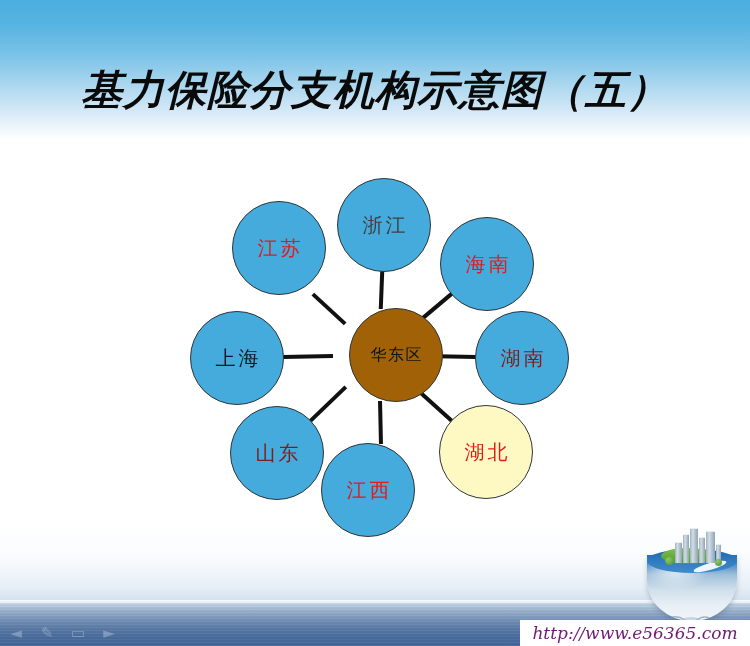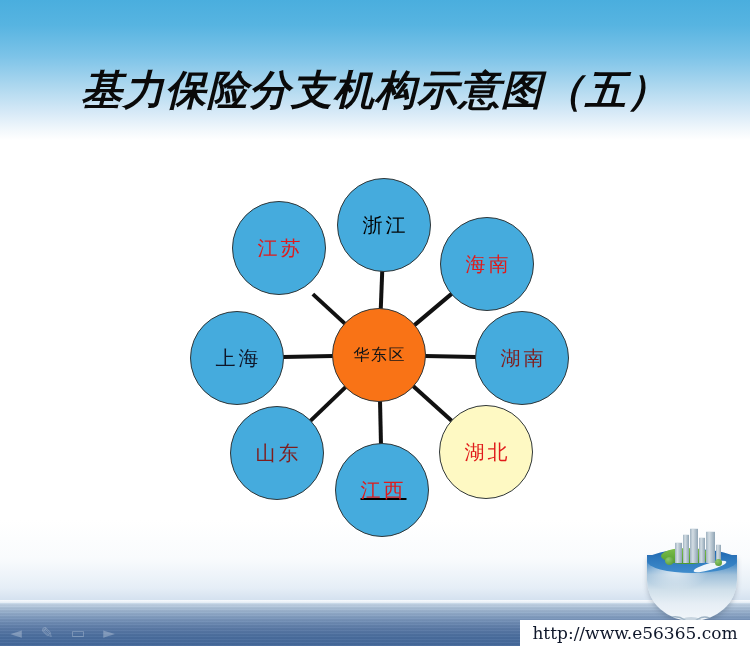--- a/index.html
+++ b/index.html
@@ -197,22 +197,23 @@
     left: 520px; top: 620px;
     width: 230px; height: 26px;
     background: #ffffff;
     display: flex;
     align-items: center;
     justify-content: center;
   }
   #url-text {
     font-family: "DejaVu Serif", "Liberation Serif", serif;
     font-size: 17px;
-    color: #0f172a;
+    color: #701a75;
     white-space: nowrap;
+    font-style: italic;
   }
 
   
   #controls {
     position: absolute;
     left: 7px; top: 623px;
     width: 112px; height: 20px;
     display: flex;
     align-items: center;
     gap: 13px;
@@ -246,44 +247,44 @@
           <line x1="424.989880595798" y1="355.9648226698419" x2="476.010119404202" y2="357.0351773301581" stroke="#111111"></line>
           <line x1="413.08044664345516" y1="385.89535817210424" x2="451.91955335654484" y2="421.10464182789576" stroke="#111111"></line>
           <line x1="380.02196991511676" y1="400.9886461802541" x2="380.97803008488324" y2="444.0113538197459" stroke="#111111"></line>
           <line x1="345.82918332677815" y1="386.8700003330955" x2="310.17081667322185" y2="421.1299996669045" stroke="#111111"></line>
           <line x1="333.0102623850167" y1="355.97161417496443" x2="282.9897376149833" y2="357.02838582503557" stroke="#111111"></line>
           <line x1="345.1471734589558" y1="323.8553995822394" x2="312.8528265410442" y2="294.1446004177606" stroke="#111111"></line>
         </g>
     </svg>
     <div id="nodes-layer">
         <div class="node" style="left: 337px; top: 178px; width: 94px; height: 94px; background: rgb(69, 171, 221); border-color: rgb(47, 54, 56);">
-          <span class="node-label" style="color: #000000;">浙江</span>
+          <span class="node-label" style="color: #404040;">浙江</span>
         </div>
         <div class="node" style="left: 440px; top: 217px; width: 94px; height: 94px; background: rgb(69, 171, 221); border-color: rgb(47, 54, 56); align-items: center;">
           <span class="node-label" style="color: rgb(224, 27, 27);">海南</span>
         </div>
         <div class="node" style="left: 475px; top: 311px; width: 94px; height: 94px; background: rgb(69, 171, 221); border-color: rgb(47, 54, 56);">
           <span class="node-label" style="color: #7f1d1d;">湖南</span>
         </div>
         <div class="node" style="left: 439px; top: 405px; width: 94px; height: 94px; background: #fef9c3; border-color: rgb(47, 54, 56);">
           <span class="node-label" style="color: rgb(224, 27, 27);">湖北</span>
         </div>
-        <div class="node" style="left: 335px; top: 443px; width: 94px; height: 94px; background: rgb(69, 171, 221); border-color: rgb(47, 54, 56); text-decoration: underline;">
+        <div class="node" style="left: 321px; top: 443px; width: 94px; height: 94px; background: rgb(69, 171, 221); border-color: rgb(47, 54, 56);">
           <span class="node-label" style="color: rgb(224, 27, 27);">江西</span>
         </div>
         <div class="node" style="left: 230px; top: 406px; width: 94px; height: 94px; background: rgb(69, 171, 221); border-color: rgb(47, 54, 56);">
           <span class="node-label" style="color: #7f1d1d;">山东</span>
         </div>
         <div class="node" style="left: 190px; top: 311px; width: 94px; height: 94px; background: rgb(69, 171, 221); border-color: rgb(47, 54, 56);">
           <span class="node-label" style="color: #0f172a;">上海</span>
         </div>
         <div class="node" style="left: 232px; top: 201px; width: 94px; height: 94px; background: rgb(69, 171, 221); border-color: rgb(47, 54, 56);">
           <span class="node-label" style="color: rgb(224, 27, 27);">江苏</span>
         </div>
-        <div class="node node-center" style="left: 332px; top: 308px; width: 94px; height: 94px; background: #f97316; border-color: rgb(47, 54, 56);">
+        <div class="node node-center" style="left: 349px; top: 308px; width: 94px; height: 94px; background: #a16207; border-color: rgb(47, 54, 56);">
           <span class="node-label" style="color: rgb(17, 20, 23);">华东区</span>
         </div>
       </div>
   </div>
 
   <div id="logo">
     <div class="globe-ball">
       <svg class="globe-map" viewBox="0 0 74 34">
         <path d="M6 12 q9 -5 18 1 q7 4 13 -1 q8 -5 16 2 q6 5 13 2" fill="none" stroke="#5d7e99" stroke-width="1.4"></path>
         <path d="M14 22 q10 -4 20 2 q8 4 16 -2 q7 -4 14 2" fill="none" stroke="#5d7e99" stroke-width="1.2"></path>

